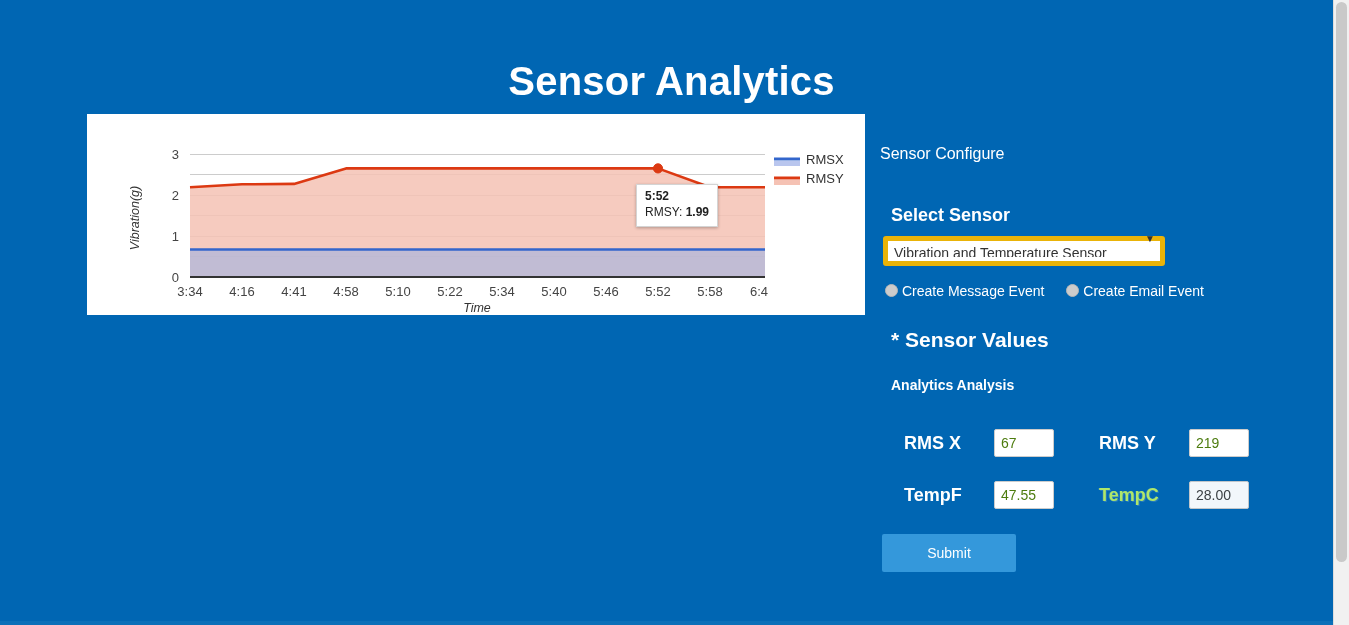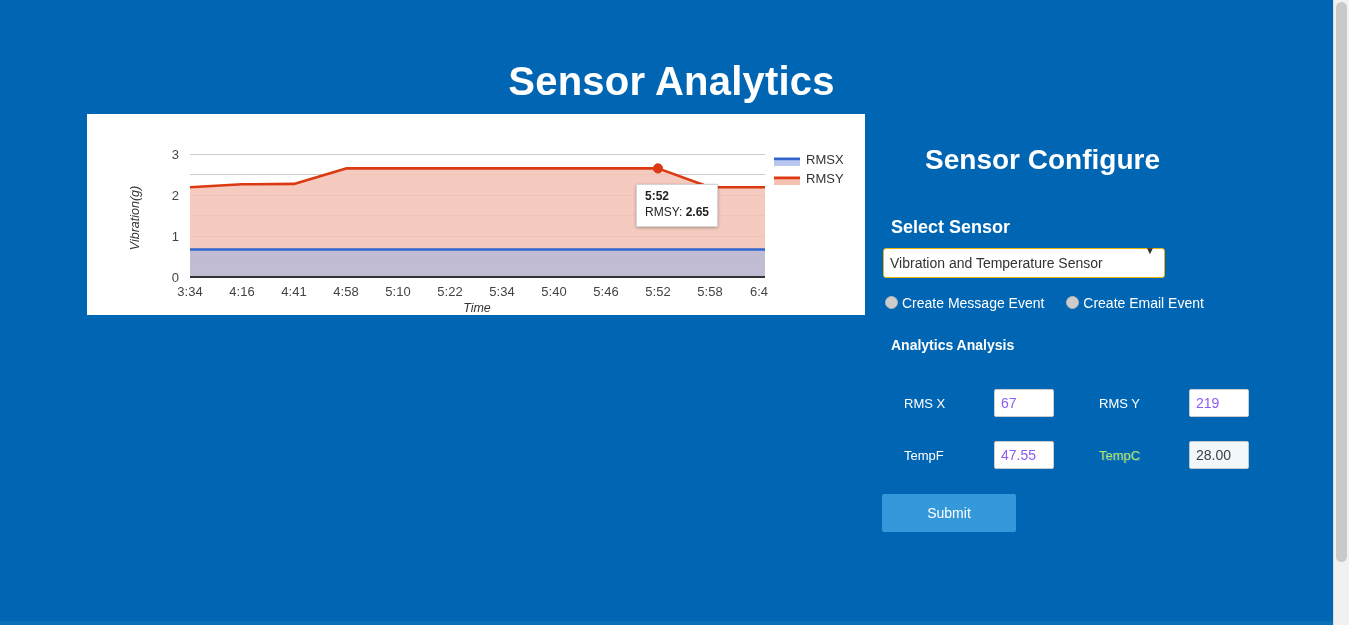--- a/index.html
+++ b/index.html
@@ -62,23 +62,23 @@
 
   
   .config-panel {
     position: absolute;
     left: 880px;
     top: 114px;
     width: 450px;
     color: #ffffff;
   }
   .config-title {
-    text-align: right;
-    font-size: 28px;
-    font-weight: bold;
+    text-align: left;
+    font-size: 16px;
+    font-weight: normal;
     margin: 32px 0 0 0;
     padding-right: 170px;
     line-height: 1;
   }
   .section-label {
     font-size: 18px;
     font-weight: bold;
     margin: 44px 0 0 11px;
     line-height: 1;
   }
@@ -86,21 +86,21 @@
     display: block;
     margin: 12px 0 0 3px;
     width: 282px;
     height: 30px;
     box-sizing: border-box;
     padding: 4px 6px;
     font-family: "Liberation Sans", sans-serif;
     font-size: 14px;
     color: #333333;
     background: #ffffff;
-    border: 1px solid #eab308;
+    border: 5px solid #eab308;
     border-radius: 3px;
     -webkit-appearance: none;
     appearance: none;
   }
   .select-wrap { position: relative; display: inline-block; }
   .select-caret {
     position: absolute;
     right: 10px;
     top: 10px;
     pointer-events: none;
@@ -149,39 +149,39 @@
     display: flex;
     align-items: center;
     height: 52px;
   }
   .field-cell {
     display: flex;
     align-items: center;
     width: 195px;
   }
   .field-label {
-    font-size: 13px;
-    font-weight: normal;
+    font-size: 18px;
+    font-weight: bold;
     width: 90px;
     flex: 0 0 90px;
     padding-left: 15px;
   }
   .field-label.ghost {
     color: #bef264;
     text-shadow: 1px 1px 0 #2b7ec0, -1px 0 0 #1f74b8;
     opacity: 0.92;
   }
   .field-input {
     width: 60px;
     height: 28px;
     box-sizing: border-box;
     padding: 3px 6px;
     font-family: "Liberation Sans", sans-serif;
     font-size: 14px;
-    color: #8b5cf6;
+    color: #4d7c0f;
     background: #ffffff;
     border: 1px solid #cccccc;
     border-radius: 2px;
   }
   .field-input.ghost-input {
     color: #404040;
     opacity: 0.95;
   }
 
   .submit-btn {
@@ -319,21 +319,21 @@
       <line x1="687" y1="64" x2="713" y2="64" stroke="#dc3912" stroke-width="3"></line>
       <rect x="687" y="66" width="26" height="5" fill="#f5c2b4"></rect>
       <text x="719" y="69" font-family="Liberation Sans, sans-serif" font-size="13" fill="#333333">RMSY</text>
     </g>
   </svg>
 </div>
 
 <div class="tooltip">
   <div class="t-time">5:52</div>
   <div class="t-val"><span>RMSY:</span>
-    <b>2.65</b></div>
+    <b>1.99</b></div>
 </div>
 
 <div class="config-panel">
 
   <div class="config-title">Sensor Configure</div>
 
   <div class="section-label">Select Sensor</div>
 
   <div class="select-wrap">
     <select class="sensor-select">
@@ -345,20 +345,21 @@
 
   <div class="radio-row">
     <span class="radio-item">
       <span class="radio-dot"></span><span>Create Message Event</span>
     </span>
     <span class="radio-item">
       <span class="radio-dot"></span><span>Create Email Event</span>
     </span>
   </div>
 
+  <div class="starred-heading">* Sensor Values</div>
 
   <div class="sub-label">Analytics Analysis</div>
 
   <div class="field-grid">
     <div class="field-row">
       <div class="field-cell">
         <span class="field-label">RMS X</span>
         <input class="field-input" type="text" value="67" style="">
       </div>
       <div class="field-cell">

